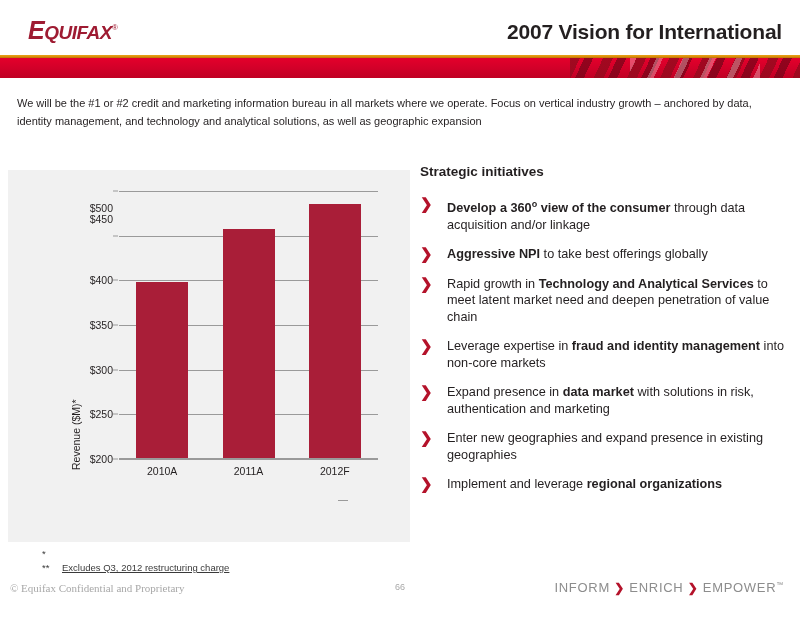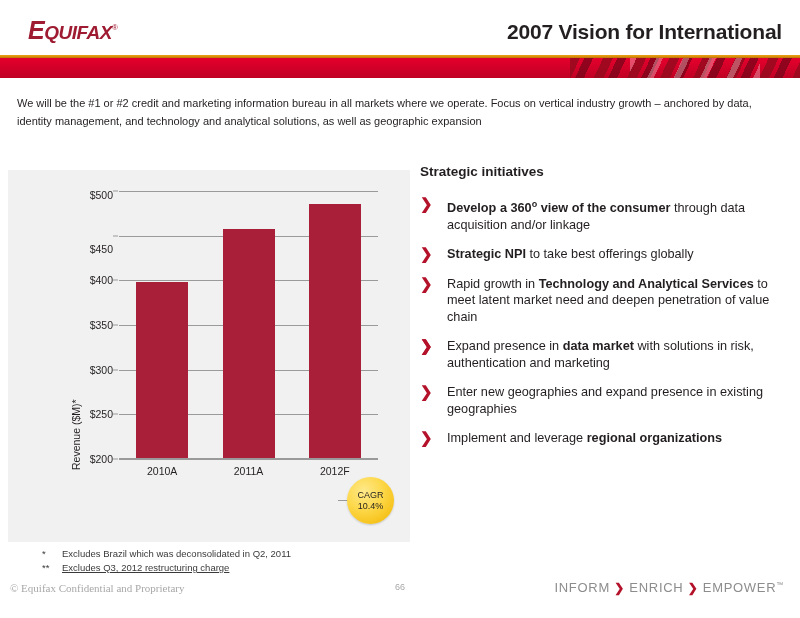--- a/index.html
+++ b/index.html
@@ -98,60 +98,55 @@
         <div class="ytick-dash" style="top: 178.667px;"></div>
         <div class="ytick" style="top: 178.667px;">$300</div>
         <div class="gridline" style="top: 134px;"></div>
         <div class="ytick-dash" style="top: 134px;"></div>
         <div class="ytick" style="top: 134px;">$350</div>
         <div class="gridline" style="top: 89.3333px;"></div>
         <div class="ytick-dash" style="top: 89.3333px;"></div>
         <div class="ytick" style="top: 89.3333px;">$400</div>
         <div class="gridline" style="top: 44.6667px;"></div>
         <div class="ytick-dash" style="top: 44.6667px;"></div>
-        <div class="ytick" style="top: 58px; margin-left: 16px;">$450</div>
+        <div class="ytick" style="top: 28px; margin-left: 16px;">$450</div>
         <div class="gridline" style="top: 0px;"></div>
         <div class="ytick-dash" style="top: 0px;"></div>
-        <div class="ytick" style="top: 4px; margin-left: 48px;">$500</div>
+        <div class="ytick" style="top: 17px; margin-left: 48px;">$500</div>
         <div class="bar" style="left: 17.1667px; height: 176.88px; background: rgb(169, 30, 56);"></div>
         <div class="xlab" style="left: 3.16667px;">2010A</div>
         <div class="bar" style="left: 103.5px; height: 229.587px; background: rgb(169, 30, 56);"></div>
         <div class="xlab" style="left: 89.5px;">2011A</div>
         <div class="bar" style="left: 189.833px; height: 254.6px; background: rgb(169, 30, 56);"></div>
         <div class="xlab" style="left: 175.833px;">2012F</div>
         <div class="axis-base"></div>
       </div>
     <div class="cagr-stem"></div>
-    <div class="cagr">
-      <span>CAGR</span>
-      <span>10.4%</span>
-    </div>
 
   </div>
 
   <div class="init-title">Strategic initiatives</div>
   <div class="bullets" id="bullets">
       <div class="bullet"><span class="chev">❯</span><span><b>Develop a 360<span class="sup">o</span> view of the consumer</b> through data acquisition and/or linkage</span></div>
-      <div class="bullet"><span class="chev">❯</span><span><b>Strategic NPI</b> to take best offerings globally</span></div>
+      <div class="bullet"><span class="chev">❯</span><span><b>Aggressive NPI</b> to take best offerings globally</span></div>
       <div class="bullet"><span class="chev">❯</span><span>Rapid growth in <b>Technology and Analytical Services</b> to meet latent market need and deepen penetration of value chain</span></div>
-      <div class="bullet"><span class="chev">❯</span></div>
+      <div class="bullet"><span class="chev">❯</span><span>Leverage expertise in <b>fraud and identity management</b> into non-core markets</span></div>
       <div class="bullet"><span class="chev">❯</span><span>Expand presence in <b>data market</b> with solutions in risk, authentication and marketing</span></div>
       <div class="bullet"><span class="chev">❯</span><span>Enter new geographies and expand presence in existing geographies</span></div>
       <div class="bullet"><span class="chev">❯</span><span>Implement and leverage <b>regional organizations</b></span></div>
     </div>
 
   <div id="footnotes"></div>
 
   <div class="copyright">© Equifax Confidential and Proprietary</div>
   <div class="pagenum">66</div>
   <div class="tagline">
     <span>INFORM</span>
     <span class="chev">❯</span>
     <span>ENRICH</span>
     <span class="chev">❯</span>
     <span>EMPOWER</span><span class="tm">™</span>
   </div>
 
 <div class="fn-mark" style="top: 548px;">*</div>
-    <div class="fn-text" style="top: 548px;">Excludes Brazil which was deconsolidated in Q2, 2011</div>
     <div class="fn-mark" style="top: 562px;">**</div>
     <div class="fn-text" style="top: 562px; text-decoration: underline;">Excludes Q3, 2012 restructuring charge</div>
   </div>
 
 </body></html>

